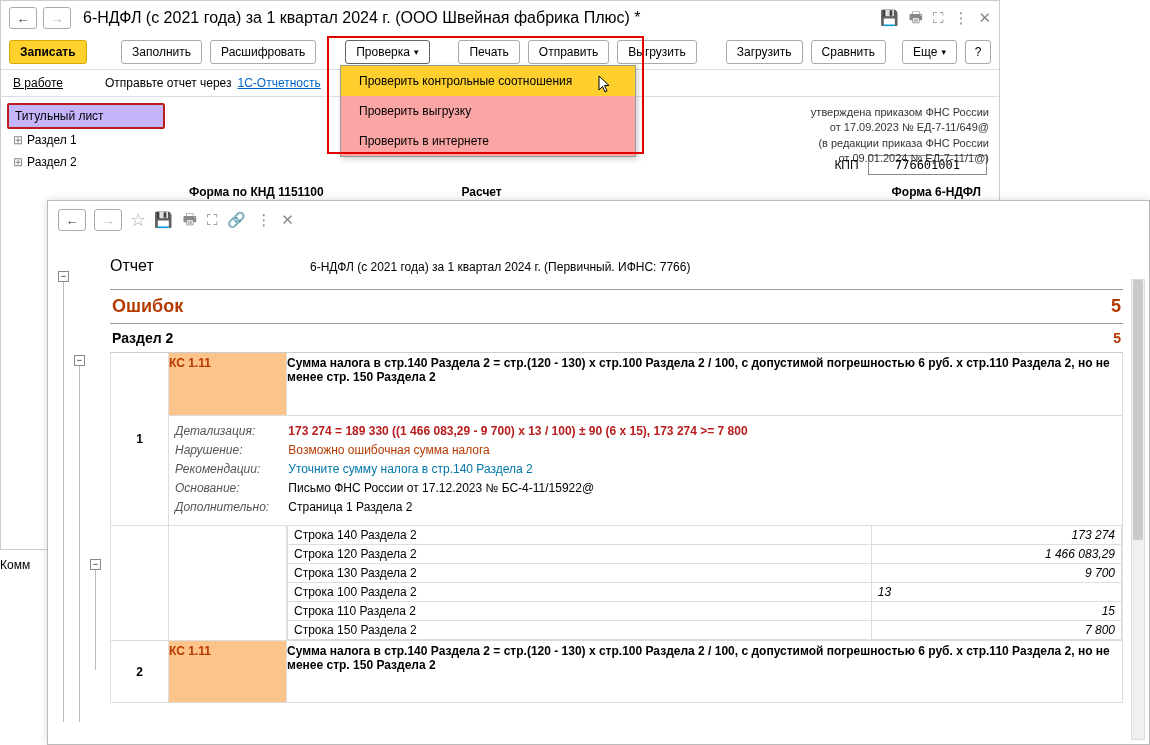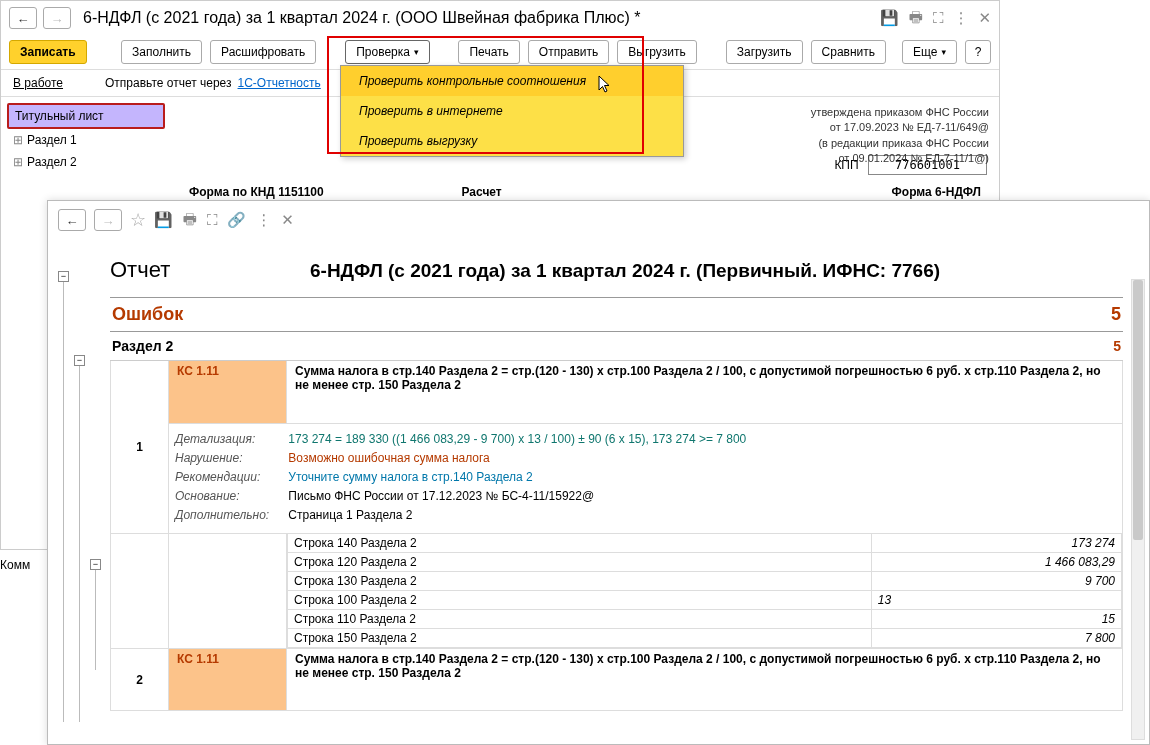--- a/index.html
+++ b/index.html
@@ -51,22 +51,22 @@
   .form-note { font-size:11px; color:#333; line-height:1.4; text-align:left; }
   .kpp-box {
     display:inline-block; border:1px solid #888; padding:2px 26px; margin-left:6px;
     font-family:monospace;
   }
   .red-box {
     position:absolute; border:2px solid #e00000;
     left:327px; top:36px; width:317px; height:118px; pointer-events:none; z-index:40;
   }
   .dropdown {
-    position:absolute; left:340px; top:65px; width:344px; background:#fde047;
-    border:1px solid #999; box-shadow:2px 2px 6px rgba(0,0,0,.2); z-index:30;font-style:italic;
+    position:absolute; left:340px; top:65px; width:296px; background:#fca5a5;
+    border:1px solid #999; box-shadow:2px 2px 6px rgba(0,0,0,.2); z-index:30;
   }
   .dd-item { padding:8px 18px; font-size:12px; }
   .dd-active { background:#ffcf2d; }
   .cursor {
     position:absolute; left:598px; top:75px; z-index:50; font-size:16px; color:#000;
     pointer-events:none;
   }
   .comm-label {
     position:absolute; left:0; top:558px; font-size:12px;
   }
@@ -98,42 +98,42 @@
     position:absolute; right:4px; top:40px; width:14px; bottom:4px;
     background:#f0f0f0; border:1px solid #ddd;
   }
   .scroll-thumb {
     position:absolute; left:1px; right:1px; top:0; height:260px;
     background:#c9c9c9; border-radius:2px;
   }
   .rpt-head {
     display:flex; align-items:baseline; margin-bottom:14px;
   }
-  .rpt-head .lbl { font-size:22px; width:200px; }
-  .rpt-head .val { font-size:19px;font-weight:bold; }
+  .rpt-head .lbl { font-size:16px; width:200px; }
+  .rpt-head .val { font-size:12px; }
   .hr { border-top:1px solid #999; }
   .row-err {
     display:flex; justify-content:space-between; padding:6px 2px;
     font-weight:bold; color:#b53a00; font-size:18px;
     border-bottom:1px solid #999;
   }
   .row-sec {
     display:flex; justify-content:space-between; padding:6px 2px;
     font-weight:bold; font-size:14px; border-bottom:1px solid #ccc;
   }
   .tbl { width:100%; border-collapse:collapse; table-layout:fixed; }
   .tbl td { border-bottom:1px solid #ddd; border-right:1px solid #ddd;
-            padding:3px 8px; font-size:12px; vertical-align:top; }
+            padding:3px 0; font-size:12px; vertical-align:top; }
   .tbl td:first-child { border-left:1px solid #ddd; }
   .col-num { width:58px; text-align:center; font-weight:bold; }
   .ks-cell { background:#fcc38a; color:#b53a00; font-weight:bold;
              height:62px; padding:6px; }
   .desc { font-weight:bold; }
   .detail-lbl { font-style:italic; color:#555; width:110px; display:inline-block; }
-  .detalization { color:#0f766e; font-weight:normal; }
+  .detalization { color:#b91c1c; font-weight:bold; }
   .violation { color:#b53a00; }
   .recom { color:#0077aa; }
   .line-row td { padding:2px 6px; font-size:12px;margin-left:40px; }
   .star-icon { font-size:18px; color:#aaa; }
 </style>
 </head>
 <body>
 
 <div class="win1">
   <div class="titlebar">
@@ -210,22 +210,22 @@
         <b>Форма 6-НДФЛ</b>
       </div>
     </div>
   </div>
 </div>
 
 <div class="red-box"></div>
 
 <div class="dropdown">
   <div class="dd-item dd-active">Проверить контрольные соотношения</div>
+  <div class="dd-item">Проверить выгрузку</div>
   <div class="dd-item">Проверить в интернете</div>
-  <div class="dd-item">Проверить выгрузку</div>
 </div>
 <div class="cursor">
   <svg width="16" height="20" viewBox="0 0 16 20">
       <path d="M1 1 L1 15 L4.5 11.5 L7 17 L9 16 L6.5 10.5 L11 10.5 Z" fill="#fff" stroke="#000" stroke-width="1"></path>
     </svg>
 </div>
 
 <div class="comm-label">Комм</div>
 
 <div class="win2">

